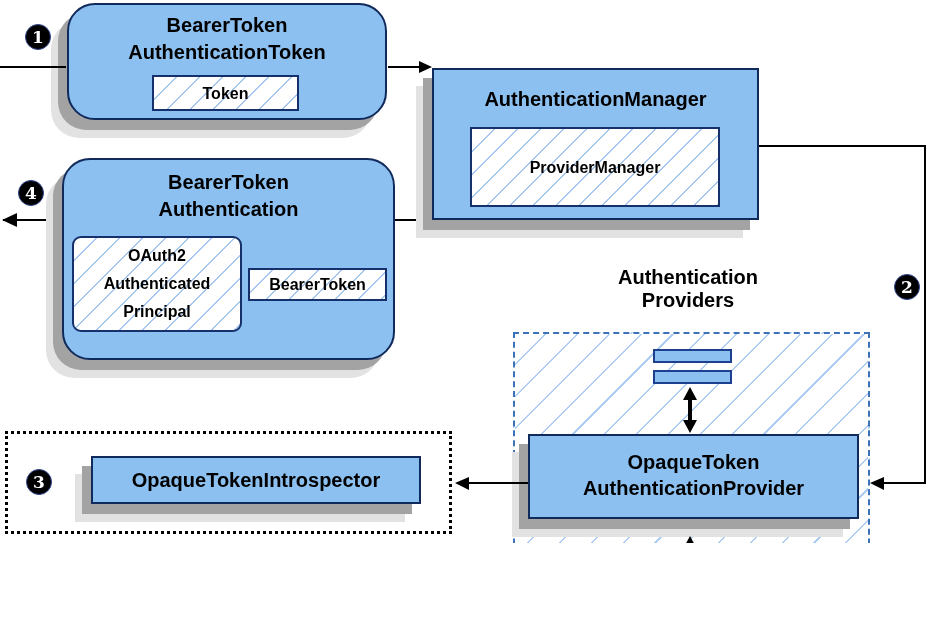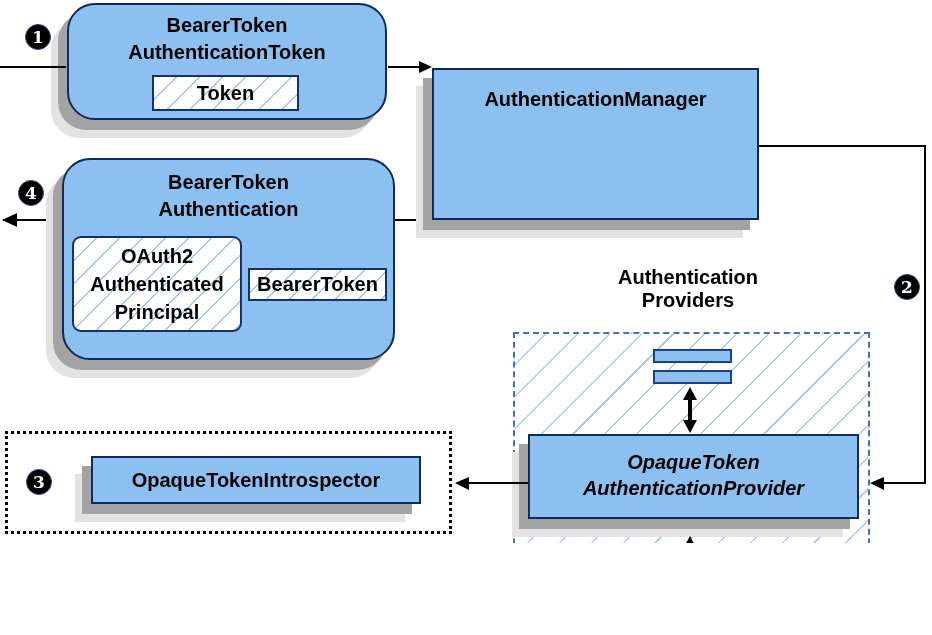--- a/index.html
+++ b/index.html
@@ -22,21 +22,21 @@
   .shadow{box-shadow:-9px 10px 0 0 #a3a3a3,-16px 18px 0 0 #e2e2e2;}
   .rounded{border-radius:28px;}
   .title{
     text-align:center;font-weight:bold;font-size:20px;line-height:27px;
     white-space:pre-line;margin:0;
   }
   .hatch-box{
     position:absolute;box-sizing:border-box;background-color:#ffffff;
     background-image:repeating-linear-gradient(135deg,rgba(0,0,0,0) 0 15px,#a5c6ef 15px 16.3px);
     border:2px solid #16306b;display:flex;align-items:center;justify-content:center;
-    font-weight:bold;font-size:20px;line-height:27px;text-align:center;white-space:pre-line;
+    font-weight:bold;font-size:16px;line-height:27px;text-align:center;white-space:pre-line;
   }
   .plain-label{
     position:absolute;z-index:2;font-weight:bold;font-size:20px;line-height:23px;
     text-align:center;white-space:pre-line;
   }
   .bar{position:absolute;box-sizing:border-box;z-index:3;background:#8cc0f0;border:2px solid #1c3f8f;}
   #svg-over{z-index:5;pointer-events:none;}
   .badge{
     position:absolute;z-index:6;width:26px;height:26px;border-radius:50%;
     background:#000;border:1px solid #30458c;box-sizing:border-box;
@@ -61,38 +61,39 @@
   <div class="container dotted-box" style="left:5px;top:431px;width:447px;height:103px;"></div>
 
   <div class="node rounded shadow" style="left:67px;top:3px;width:320px;height:117px;">
     <div class="title" style="padding-top:7px;">BearerToken
 AuthenticationToken</div>
     <div class="hatch-box" style="left:83px;top:70px;width:147px;height:36px;">Token</div>
   </div>
 
   <div class="node shadow" style="left:432px;top:68px;width:327px;height:152px;">
     <div class="title" style="padding-top:16px;">AuthenticationManager</div>
+    <div class="hatch-box" style="left:36px;top:57px;width:250px;height:80px;">ProviderManager</div>
   </div>
 
   <div class="node rounded shadow" style="left:62px;top:158px;width:333px;height:202px;">
     <div class="title" style="padding-top:9px;">BearerToken
 Authentication</div>
     <div class="hatch-box" style="left:8px;top:76px;width:170px;height:96px;line-height:28px;border-radius:9px;">OAuth2
 Authenticated
 Principal</div>
     <div class="hatch-box" style="left:184px;top:108px;width:139px;height:33px;">BearerToken</div>
   </div>
 
   <div class="plain-label" style="left:588px;top:266px;width:200px;">Authentication
 Providers</div>
 
   <div class="bar" style="left:653px;top:349px;width:79px;height:14px;"></div>
   <div class="bar" style="left:653px;top:370px;width:79px;height:14px;"></div>
 
-  <div class="node shadow" style="left:528px;top:434px;width:331px;height:85px;font-style:italic;">
+  <div class="node shadow" style="left:528px;top:434px;width:331px;height:85px;">
     <div class="title" style="padding-top:13px;line-height:26px;">OpaqueToken
 AuthenticationProvider</div>
   </div>
 
   <div class="bar" style="left:652px;top:584px;width:80px;height:15px;"></div>
   <div class="bar" style="left:652px;top:603px;width:80px;height:16px;"></div>
 
   <div class="node shadow" style="left:91px;top:456px;width:330px;height:48px;display:flex;align-items:center;justify-content:center;">
     <div class="title" style="line-height:22px;">OpaqueTokenIntrospector</div>
   </div>

